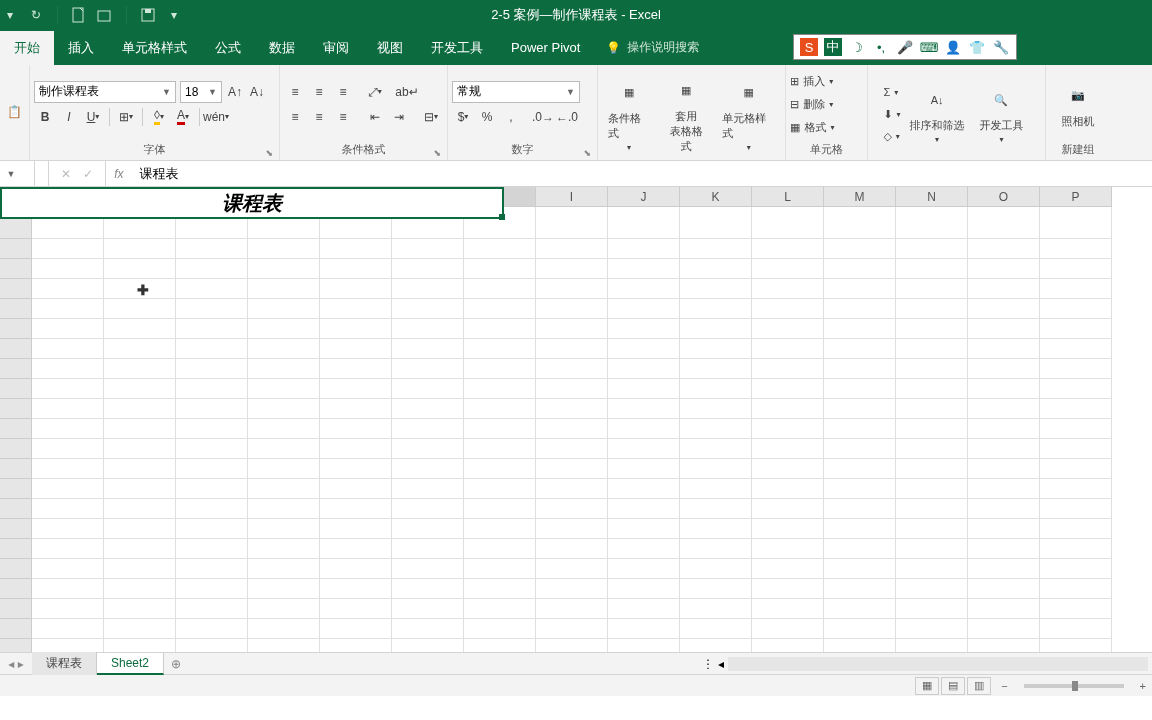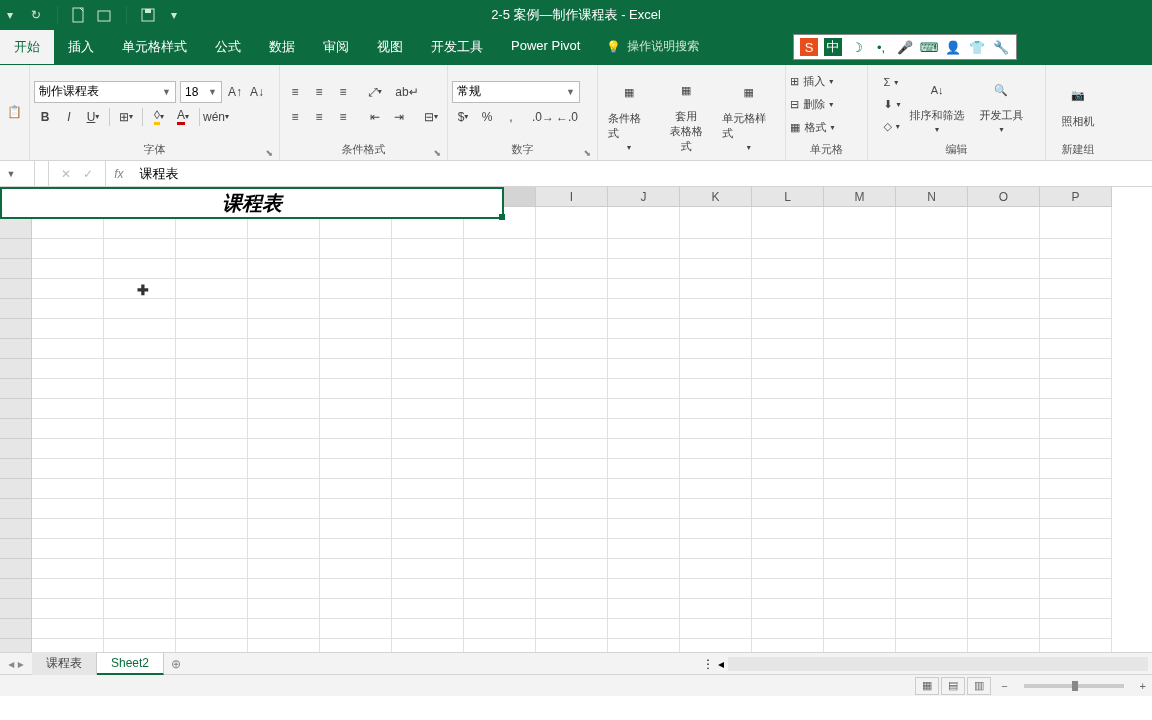--- a/index.html
+++ b/index.html
@@ -7,21 +7,21 @@
 
 .titlebar { height: 30px; background: #0c6b3f; display: flex; align-items: center; color: #fff; position: relative; }
 .qat { display: flex; align-items: center; gap: 10px; padding-left: 2px; }
 .qat-icon { width: 16px; height: 16px; display: flex; align-items: center; justify-content: center; color: #d0e6d8; }
 .qat-sep { width: 1px; height: 18px; background: #1a7a4e; margin: 0 3px; }
 .title-text { position: absolute; left: 50%; transform: translateX(-50%); font-size: 13px; }
 .title-right { position: absolute; right: 0; display: flex; align-items: center; gap: 4px; }
 .login-btn { background: #fff; color: #333; padding: 2px 12px; font-size: 12px; margin-right: 10px; }
 .win-ctrl { width: 40px; height: 30px; display: flex; align-items: center; justify-content: center; color: #fff; }
 
-.tabbar { height: 35px; background: #0c6b3f; display: flex; align-items: flex-start; position: relative; }
+.tabbar { height: 35px; background: #0c6b3f; display: flex; align-items: center; position: relative; }
 .tab { padding: 8px 14px; color: #fff; font-size: 13px; cursor: pointer; }
 .tab.active { background: #f3f3f3; color: #0c6b3f; }
 .tellme { display: flex; align-items: center; gap: 6px; color: #cfe5d7; margin-left: 12px; padding: 8px 0; }
 .input-pane { position: absolute; right: 135px; top: 4px; display: flex; gap: 6px; padding: 3px 6px; background: #fff; border: 1px solid #888; }
 .ip-icon { width: 18px; height: 18px; display: flex; align-items: center; justify-content: center; font-size: 13px; }
 
 .ribbon { height: 96px; background: #f3f3f3; border-bottom: 1px solid #d4d4d4; display: flex; }
 .rg { border-right: 1px solid #e0e0e0; display: flex; flex-direction: column; justify-content: space-between; padding: 3px 4px 0; }
 .rg-ctrls { display: flex; flex-direction: column; gap: 3px; flex: 1; justify-content: center; }
 .rg-label { text-align: center; font-size: 11px; color: #555; padding: 2px 0 3px; position: relative; }
@@ -282,21 +282,20 @@
           <div class="bicon">A↓</div>
           <span>排序和筛选</span>
           <span style="font-size:8px">▾</span>
         </div>
       <div class="big-btn">
           <div class="bicon">🔍</div>
           <span>开发工具</span>
           <span style="font-size:8px">▾</span>
         </div>
     </div>
-    <div class="rg-label"><span>编辑</span></div>
   </div>
 
   <div class="rg" style="width:64px;border-right:none">
     <div class="rg-ctrls">
         <div class="big-btn">
           <div class="bicon">📷</div>
           <span>照相机</span>
         </div>
       </div>
     <div class="rg-label"><span>新建组</span></div>

